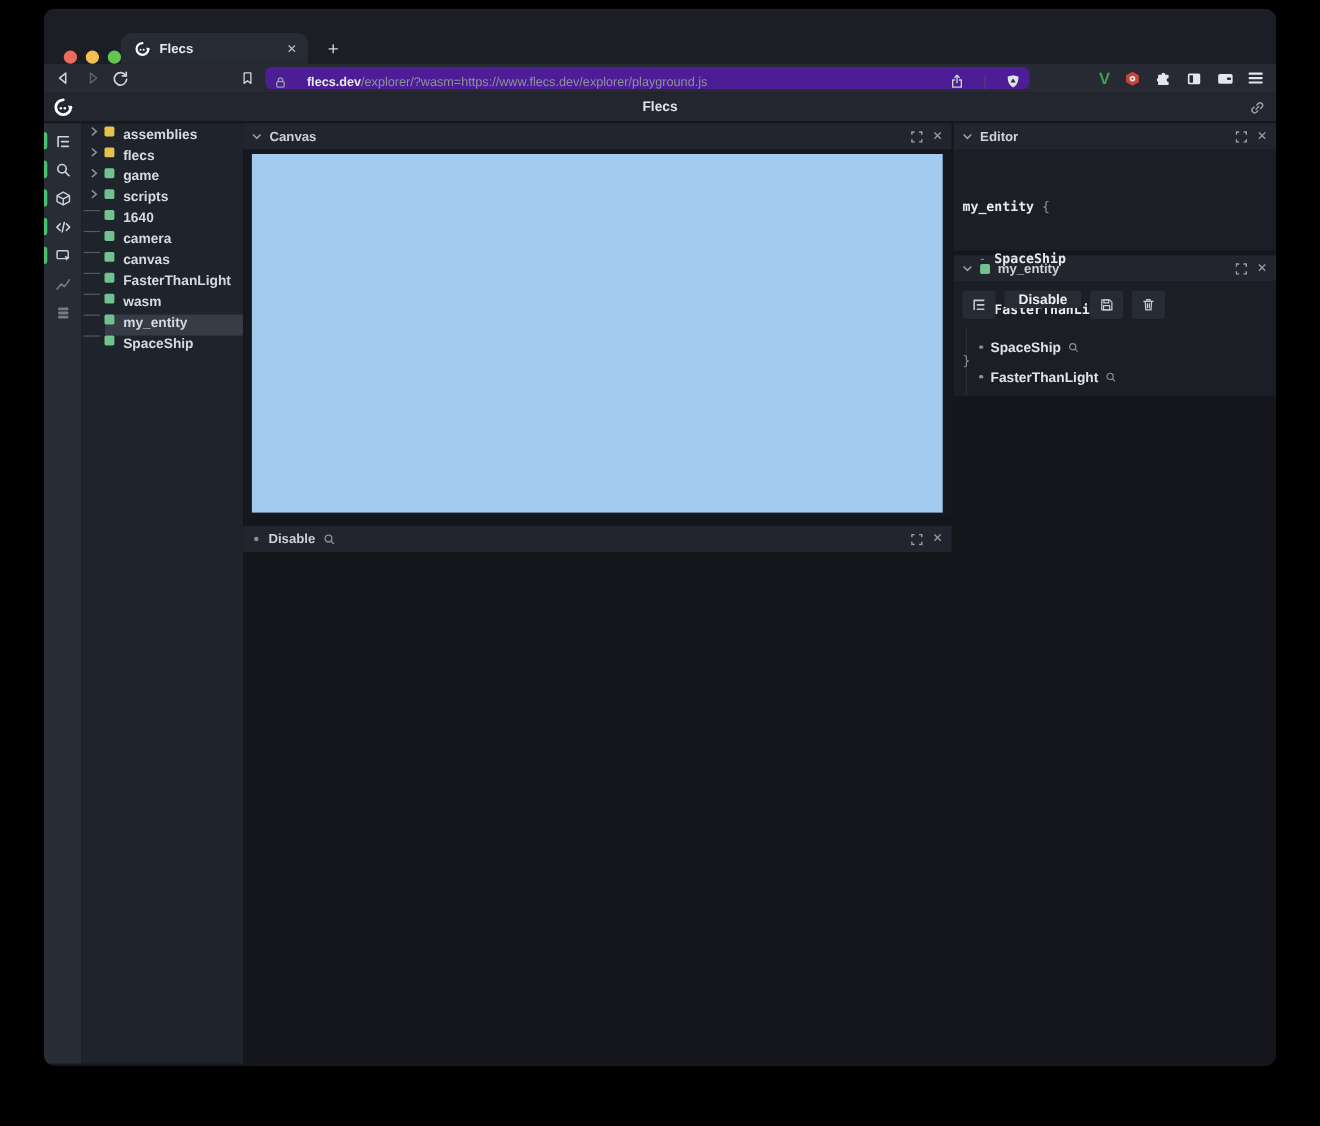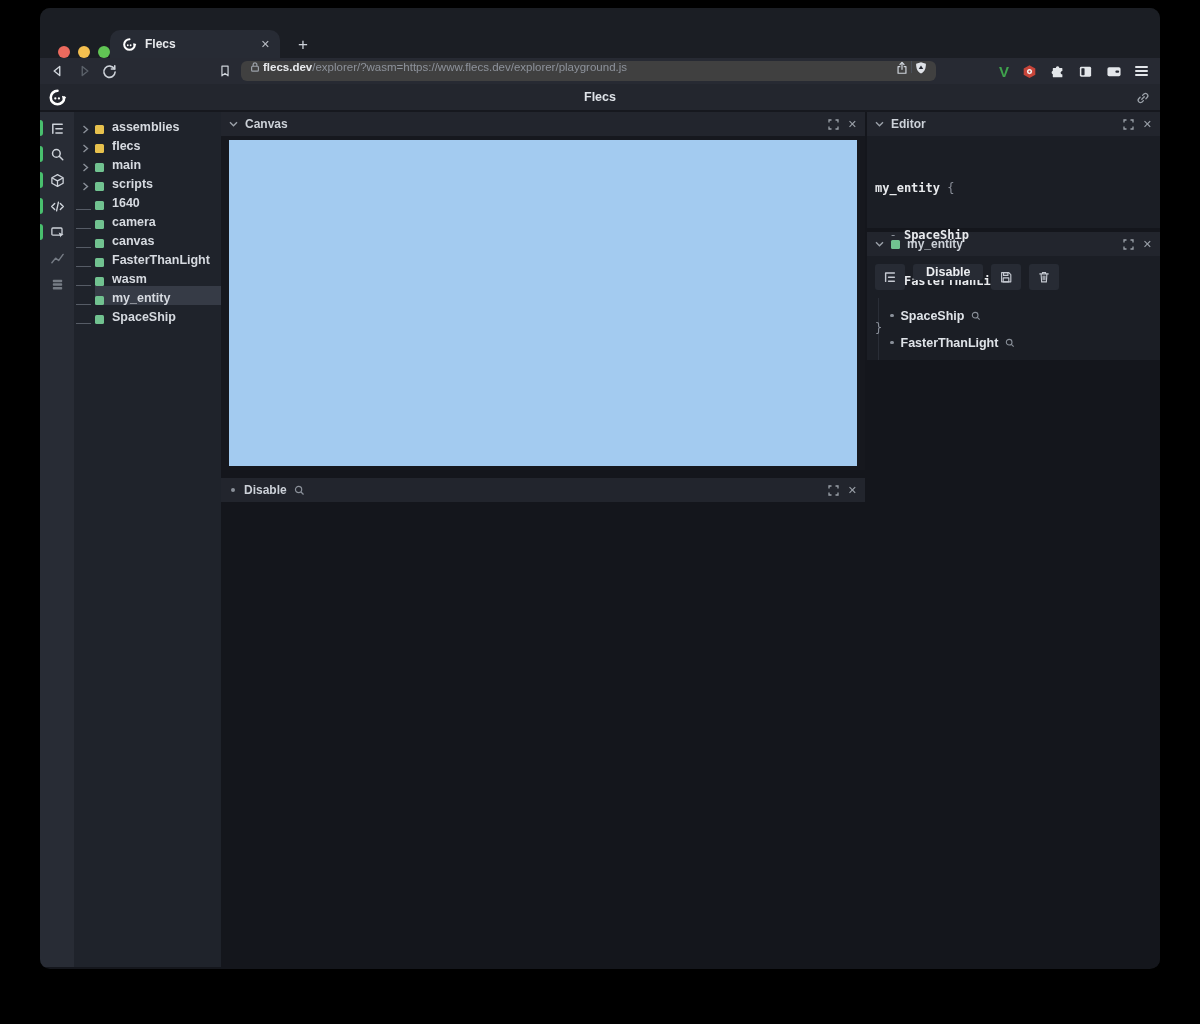--- a/index.html
+++ b/index.html
@@ -18,22 +18,22 @@
          background:#272b34; border-radius:10px 10px 0 0; display:flex; align-items:center;
          padding:0 10px 0 12px; gap:8px; }
   .tab-title { font-size:12px; font-weight:700; color:#e8eaed; flex:1; }
   .tab-close { color:#b9bdc5; font-size:11px; cursor:default; }
   .newtab { position:absolute; left:252px; top:26px; width:22px; height:22px;
             color:#cdd2d9; font-size:17px; font-weight:400; display:flex; align-items:center;
             justify-content:center; }
 
   .toolbar { height:26px; background:#272a33; display:flex; align-items:center; padding:0 12px 0 10px; }
   .navic { width:16px; height:16px; display:flex; align-items:center; justify-content:center; }
-  .addrbar { margin-left:100px; width:695px; height:20px; background:#404040; border-radius:6px;
-             display:flex; align-items:flex-start; padding:0 8px; gap:2px; }
+  .addrbar { margin-left:100px; width:695px; height:20px; background:#4c1d95; border-radius:6px;
+             display:flex; align-items:flex-end; padding:0 8px; gap:18px; }
   .url { font-size:11.5px; white-space:nowrap; overflow:hidden; flex:1; }
   .url b { color:#e8eaed; font-weight:700; }
   .url span { color:#8d929b; font-weight:400; }
   .addr-div { width:1px; height:12px; background:#4a4f58; }
   .ext-icons { margin-left:auto; display:flex; align-items:center; gap:13px; }
   .v-ext { color:#3fa34d; font-weight:800; font-size:15px; font-style:normal; }
   .burger { display:flex; flex-direction:column; gap:2.6px; }
   .burger i { width:13px; height:1.8px; background:#e3e6ea; border-radius:1px; display:block; }
 
   
@@ -46,21 +46,21 @@
   
   .main { display:flex; height:855px; }
 
   .rail { width:34px; background:#282c35; padding-top:3px; display:flex; flex-direction:column; }
   .rail-item { position:relative; height:26px; display:flex; align-items:center; justify-content:center;
                color:#cdd2d9; }
   .rail-item.inactive { color:#767c85; }
   .rail-pill { position:absolute; left:0; top:5px; width:3px; height:16px; border-radius:0 3px 3px 0; }
 
   .treepanel { width:147px; background:#1f232b; padding-top:3px; font-size:12.5px; }
-  .trow { height:19px; display:flex; align-items:flex-end; padding-left:2px; color:#d6dae0;
+  .trow { height:19px; display:flex; align-items:flex-start; padding-left:2px; color:#d6dae0;
           font-weight:600; position:relative; }
   .trow .lead { width:19px; display:flex; align-items:center; justify-content:center; color:#8a9099; }
   .trow .dash { width:15px; height:1px; background:#565c66; margin-right:4px; }
   .tsq { width:9px; height:9px; border-radius:1.5px; margin-right:8px; flex:none; }
   .trow.selected { background:linear-gradient(90deg, transparent 21px, #363b46 21px); }
 
   .content { flex:1; position:relative; background:#14161c; }
 
   .phead { height:24px; background:#22252d; display:flex; align-items:center; padding:0 8px; gap:7px;
            color:#9aa0a8; }
@@ -293,21 +293,21 @@
         <span class="tsq" style="background: rgb(231, 193, 77);"></span>
         <span>flecs</span>
       </div>
       <div class="trow">
         <span class="lead">
             <svg width="7" height="9" viewBox="0 0 7 9" fill="none" stroke="currentColor" stroke-width="1.4">
               <path d="M1.5 1 L5.5 4.5 L1.5 8"></path>
             </svg>
           </span>
         <span class="tsq" style="background: rgb(113, 194, 144);"></span>
-        <span>main</span>
+        <span>game</span>
       </div>
       <div class="trow">
         <span class="lead">
             <svg width="7" height="9" viewBox="0 0 7 9" fill="none" stroke="currentColor" stroke-width="1.4">
               <path d="M1.5 1 L5.5 4.5 L1.5 8"></path>
             </svg>
           </span>
         <span class="tsq" style="background: rgb(113, 194, 144);"></span>
         <span>scripts</span>
       </div>

